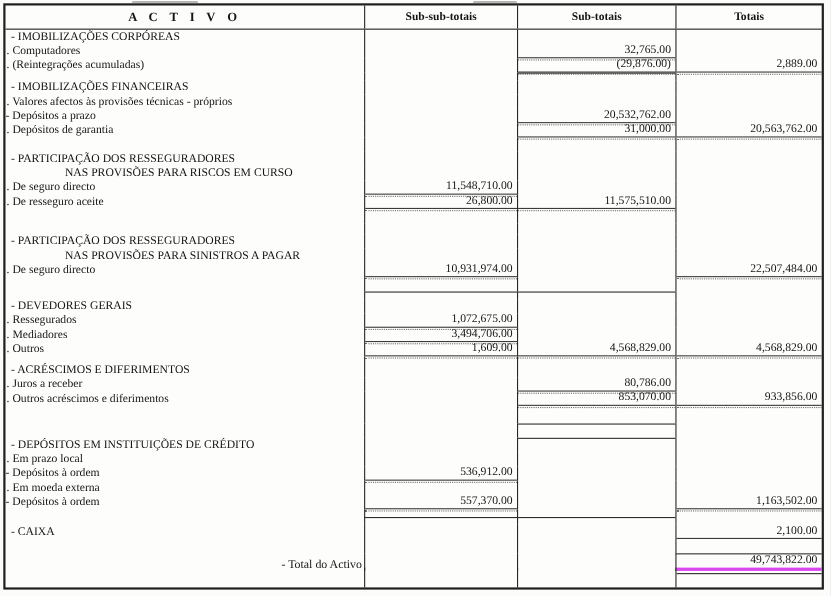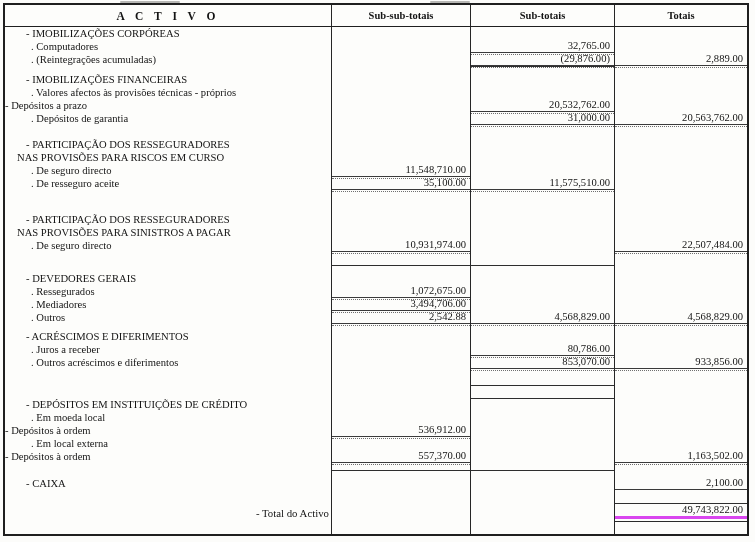--- a/index.html
+++ b/index.html
@@ -22,24 +22,24 @@
   .row.last{flex:1 1 auto}
   .c{position:relative;box-sizing:border-box;display:flex;align-items:flex-end;overflow:visible;}
   .c2,.c3,.c4{border-left:1px solid #262626;}
   .c.sep{border-top:1px solid #2e2e2e;}
   
   .hc{display:flex;align-items:center;justify-content:center;font-weight:bold;
       font-size:10.5px;box-sizing:border-box;}
   .hc.activo{font-size:11.5px;letter-spacing:4px;}
   
   .lbl{font-size:10.6px;line-height:12px;white-space:nowrap;display:block;}
-  .ind-0{padding-left:21px;}
-  .ind-1{padding-left:26px;text-align:center;}
+  .ind-0{padding-left:5px;}
+  .ind-1{padding-left:1px;text-align:center;}
   .ind-2{}
-  .ind-c{padding-left:12px;}
+  .ind-c{padding-left:12px;margin-left:42px;}
   .c1.total{justify-content:flex-end;}
   .c1.total .lbl{padding-right:2px;font-size:10.8px;}
   
   .amt{
     flex:1;text-align:right;font-size:10.6px;line-height:12px;padding-right:4px;
     border-bottom:1px solid #3a3a3a;position:relative;
   }
   .amt.dot::after{
     content:"";position:absolute;left:0;right:0;bottom:-3px;
     border-top:1.5px dotted #6f6f6f;
@@ -172,21 +172,21 @@
             <div class="amt dot">11,548,710.00</div>
           </div>
           <div class="c c3"></div>
           <div class="c c4"></div>
         </div>
         <div class="row">
           <div class="c c1">
             <span class="lbl ind-1">. De resseguro aceite</span>
           </div>
           <div class="c c2">
-            <div class="amt dot">35,100.00</div>
+            <div class="amt dot">26,800.00</div>
           </div>
           <div class="c c3">
             <div class="amt dot">11,575,510.00</div>
           </div>
           <div class="c c4"></div>
         </div>
         <div class="row sz-md">
           <div class="c c1"></div>
           <div class="c c2"></div>
           <div class="c c3"></div>
@@ -264,21 +264,21 @@
             <div class="amt dot">3,494,706.00</div>
           </div>
           <div class="c c3"></div>
           <div class="c c4"></div>
         </div>
         <div class="row">
           <div class="c c1">
             <span class="lbl ind-1">. Outros</span>
           </div>
           <div class="c c2">
-            <div class="amt dot">2,542.88</div>
+            <div class="amt dot">1,609.00</div>
           </div>
           <div class="c c3">
             <div class="amt dot">4,568,829.00</div>
           </div>
           <div class="c c4">
             <div class="amt dot">4,568,829.00</div>
           </div>
         </div>
         <div class="row sz-s6">
           <div class="c c1"></div>
@@ -331,39 +331,39 @@
         <div class="row">
           <div class="c c1">
             <span class="lbl ind-0">- DEPÓSITOS EM INSTITUIÇÕES DE CRÉDITO</span>
           </div>
           <div class="c c2"></div>
           <div class="c c3 sep"></div>
           <div class="c c4"></div>
         </div>
         <div class="row">
           <div class="c c1">
-            <span class="lbl ind-1">. Em moeda local</span>
+            <span class="lbl ind-1">. Em prazo local</span>
           </div>
           <div class="c c2"></div>
           <div class="c c3"></div>
           <div class="c c4"></div>
         </div>
         <div class="row">
           <div class="c c1">
             <span class="lbl ind-2">- Depósitos à ordem</span>
           </div>
           <div class="c c2">
             <div class="amt dot">536,912.00</div>
           </div>
           <div class="c c3"></div>
           <div class="c c4"></div>
         </div>
         <div class="row">
           <div class="c c1">
-            <span class="lbl ind-1">. Em local externa</span>
+            <span class="lbl ind-1">. Em moeda externa</span>
           </div>
           <div class="c c2"></div>
           <div class="c c3"></div>
           <div class="c c4"></div>
         </div>
         <div class="row">
           <div class="c c1">
             <span class="lbl ind-2">- Depósitos à ordem</span>
           </div>
           <div class="c c2">

